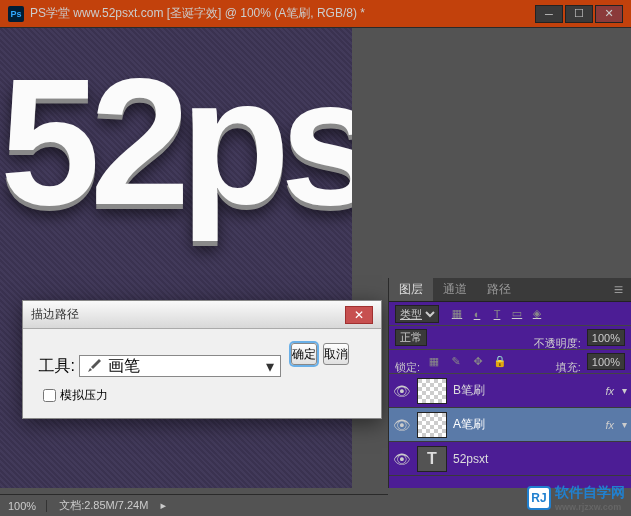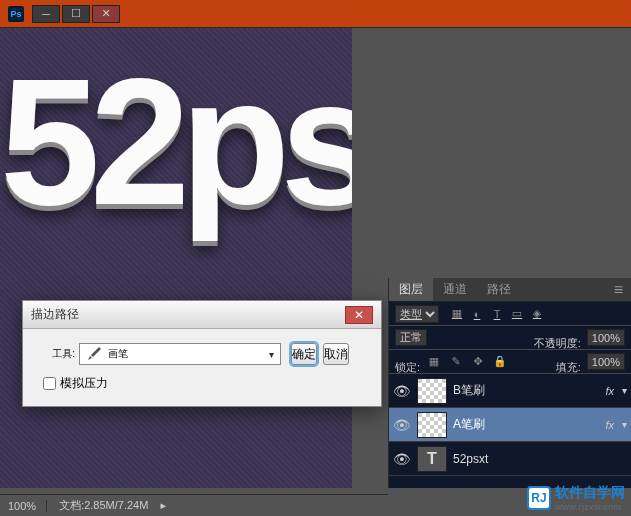--- a/index.html
+++ b/index.html
@@ -12,31 +12,31 @@
 .win-btn.close { background: #8b3a3a; }
 .canvas-area { position: absolute; top: 28px; left: 0; width: 352px; height: 460px; background: #000000; overflow: hidden; }
 .canvas-bg { width: 100%; height: 100%; background: repeating-linear-gradient(45deg, #3a3250, #3a3250 2px, #423a5a 2px, #423a5a 4px); position: relative; }
 .text-52ps { position: absolute; top: 10px; left: 0; font-size: 180px; font-weight: 900; color: #f0f0f0; font-family: Arial, sans-serif; letter-spacing: -10px; text-shadow: 0 5px 0 #888, 0 10px 15px rgba(0,0,0,0.6); filter: contrast(1.1); white-space: nowrap; }
 .dialog { position: absolute; top: 300px; left: 22px; width: 360px; background: #f0f0f0; border: 1px solid #888; box-shadow: 0 5px 20px rgba(0,0,0,0.5); }
 .dialog-title { height: 28px; background: linear-gradient(#fafafa, #d8d8d8); border-bottom: 1px solid #aaa; display: flex; align-items: center; padding: 0 8px; font-size: 12px; color: #333; justify-content: center; }
 .dialog-title .spacer { flex: 1; }
 .dialog-close { width: 28px; height: 18px; background: #c75050; color: #fff; font-size: 12px; display: flex; align-items: center; justify-content: center; border: 1px solid #a03030; }
 .dialog-body { padding: 14px 12px; display: flex; gap: 10px; }
 .dialog-left { flex: 1; }
-.dialog-row { display: flex; align-items: center; margin-bottom: 10px; font-size: 10px; }
+.dialog-row { display: flex; align-items: center; margin-bottom: 10px; font-size: 16px; margin-top: 12px; }
 .dialog-row label { width: 40px; text-align: right; margin-right: 4px; }
 .tool-select { flex: 1; height: 22px; border: 1px solid #888; background: #fff; display: flex; align-items: center; padding: 8px 6px; position: relative; }
 .tool-select .brush-icon { width: 16px; height: 16px; margin-right: 6px; }
 .tool-select::after { content: "▾"; position: absolute; right: 6px; color: #333; }
 .checkbox-row { display: flex; align-items: center; font-size: 12px; padding-left: 8px; }
 .checkbox-row input { margin-right: 4px; }
 .dialog-buttons { width: 78px; display: flex; flex-direction: row; gap: 6px; }
 .dialog-btn { height: 22px; background: linear-gradient(#fefefe, #e0e0e0); border: 1px solid #888; border-radius: 3px; font-size: 12px; cursor: pointer; }
 .dialog-btn.primary { box-shadow: 0 0 0 2px #6ab0e8; }
-.right-panel { position: absolute; top: 278px; right: 0; width: 243px; height: 210px; background: #0f172a; border-left: 1px solid #2a2a2a; }
+.right-panel { position: absolute; top: 278px; right: 0; width: 243px; height: 210px; background: #4c1d95; border-left: 1px solid #2a2a2a; }
 .panel-tabs { height: 24px; display: flex; align-items: center; background: #3a3a3a; border-bottom: 1px solid #222; }
 .panel-tab { padding: 0 10px; height: 100%; display: flex; align-items: center; font-size: 12px; color: #999; cursor: pointer; }
 .panel-tab.active { background: #535353; color: #ddd; }
 .panel-tab-menu { margin-left: auto; padding: 0 8px; color: #999; }
 .panel-toolbar { height: 24px; display: flex; align-items: center; padding: 0 6px; gap: 6px; font-size: 11px; color: #ccc; border-bottom: 1px solid #444; text-decoration: underline; }
 .kind-select { background: #3a3a3a; color: #ccc; border: 1px solid #222; font-size: 11px; height: 18px; }
 .filter-icons { display: flex; gap: 4px; margin-left: 4px; }
 .filter-icon { width: 16px; height: 16px; color: #888; display: flex; align-items: center; justify-content: center; font-size: 11px; }
 .panel-toolbar2 { height: 24px; display: flex; align-items: center; padding: 0 6px; gap: 6px; font-size: 11px; color: #ccc; border-bottom: 1px solid #444; }
 .panel-toolbar2 .lbl { color: #ccc; margin-top: 12px; }
@@ -54,20 +54,21 @@
 .statusbar { position: absolute; bottom: 0; left: 0; height: 22px; width: 388px; background: #535353; border-top: 1px solid #2a2a2a; display: flex; align-items: center; padding: 0 8px; font-size: 11px; color: #ccc; gap: 12px; }
 .statusbar .zoom { border-right: 1px solid #333; padding-right: 10px; }
 .watermark { position: absolute; bottom: 4px; right: 6px; display: flex; align-items: center; gap: 4px; font-size: 14px; color: #2080d0; font-weight: bold; }
 .watermark .logo { width: 24px; height: 24px; background: #fff; border: 2px solid #2080d0; border-radius: 4px; color: #2080d0; display: flex; align-items: center; justify-content: center; font-size: 12px; }
 </style>
 </head>
 <body>
 
 <div class="titlebar">
   <div class="ps-icon">Ps</div>
+  <div class="title-text">PS学堂 www.52psxt.com [圣诞字效] @ 100% (A笔刷, RGB/8) *</div>
   <div class="win-controls">
     <div class="win-btn">─</div>
     <div class="win-btn">☐</div>
     <div class="win-btn close">✕</div>
   </div>
 </div>
 
 <div class="canvas-area">
   <div class="canvas-bg">
     <div class="text-52ps">52ps</div>

